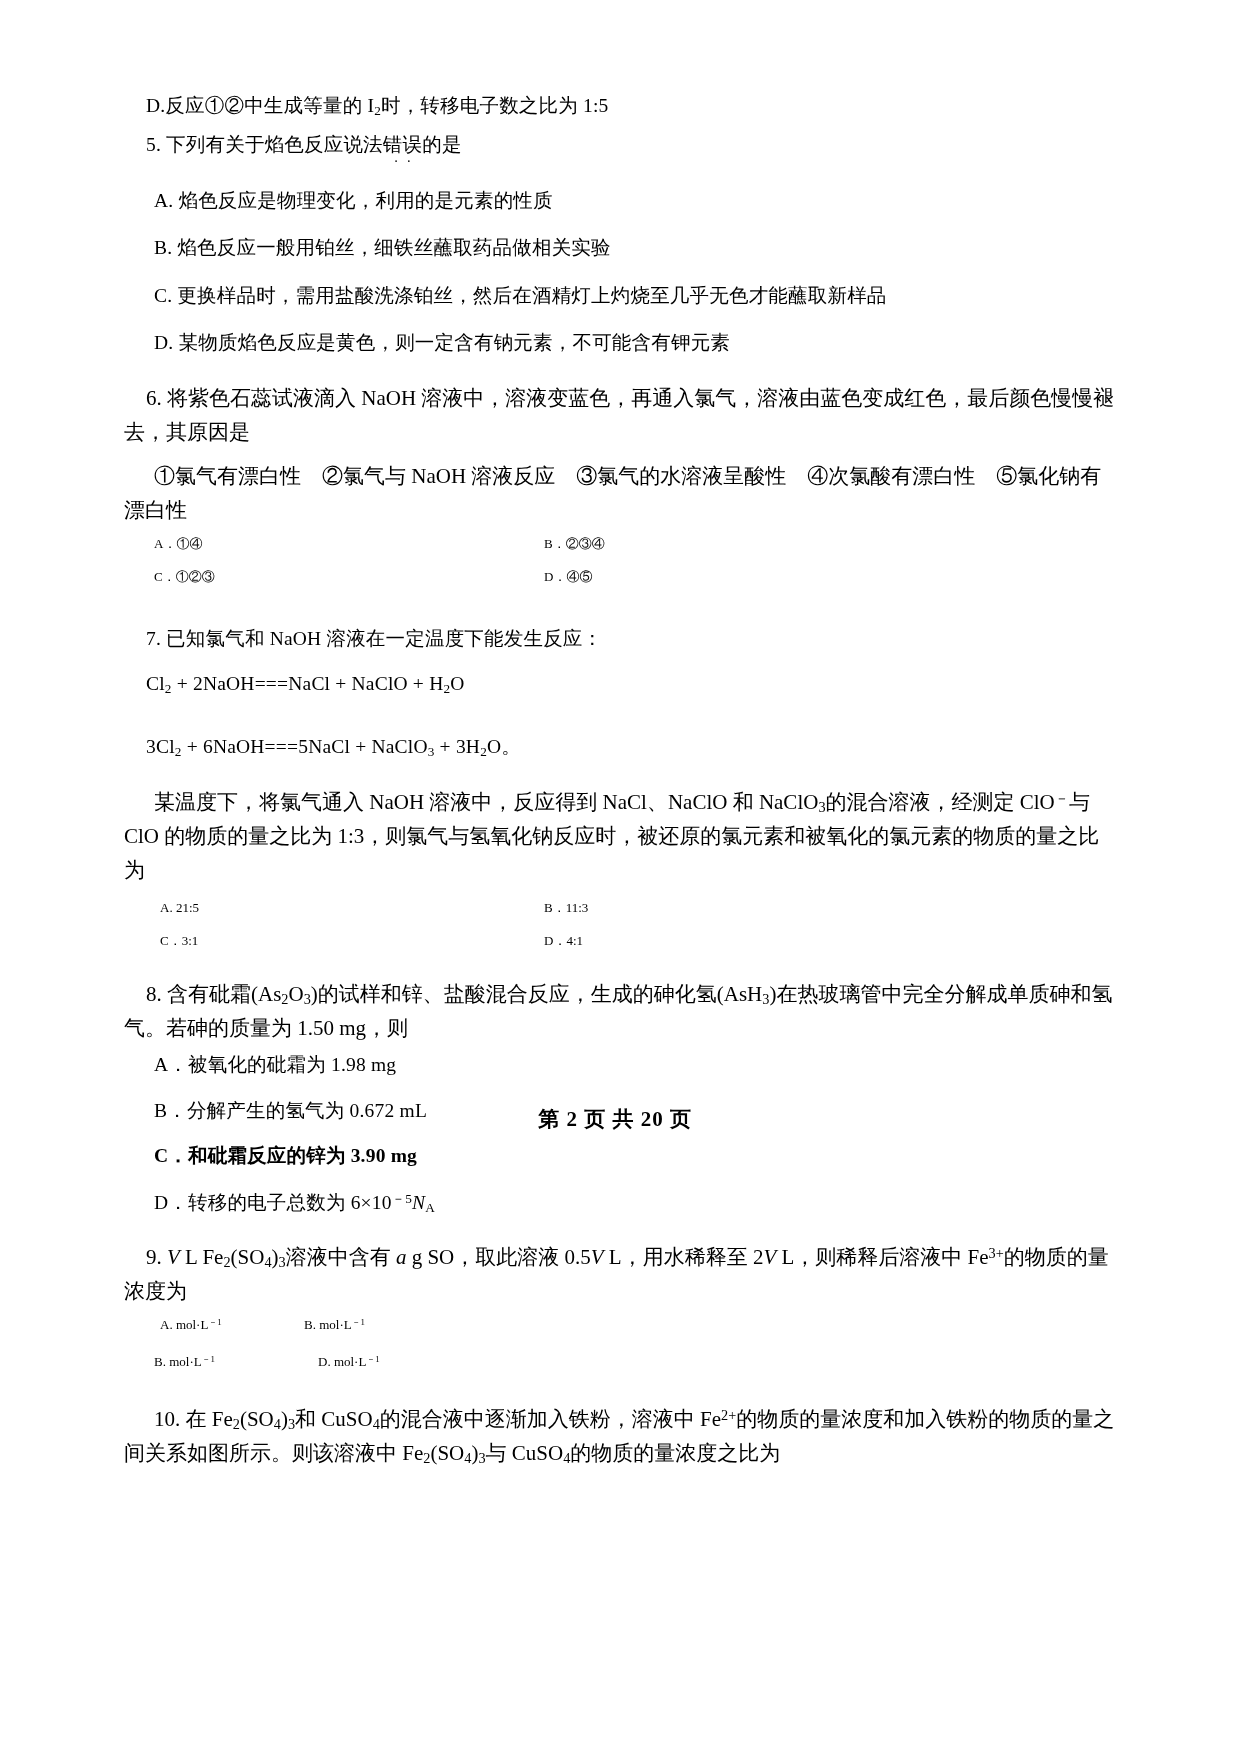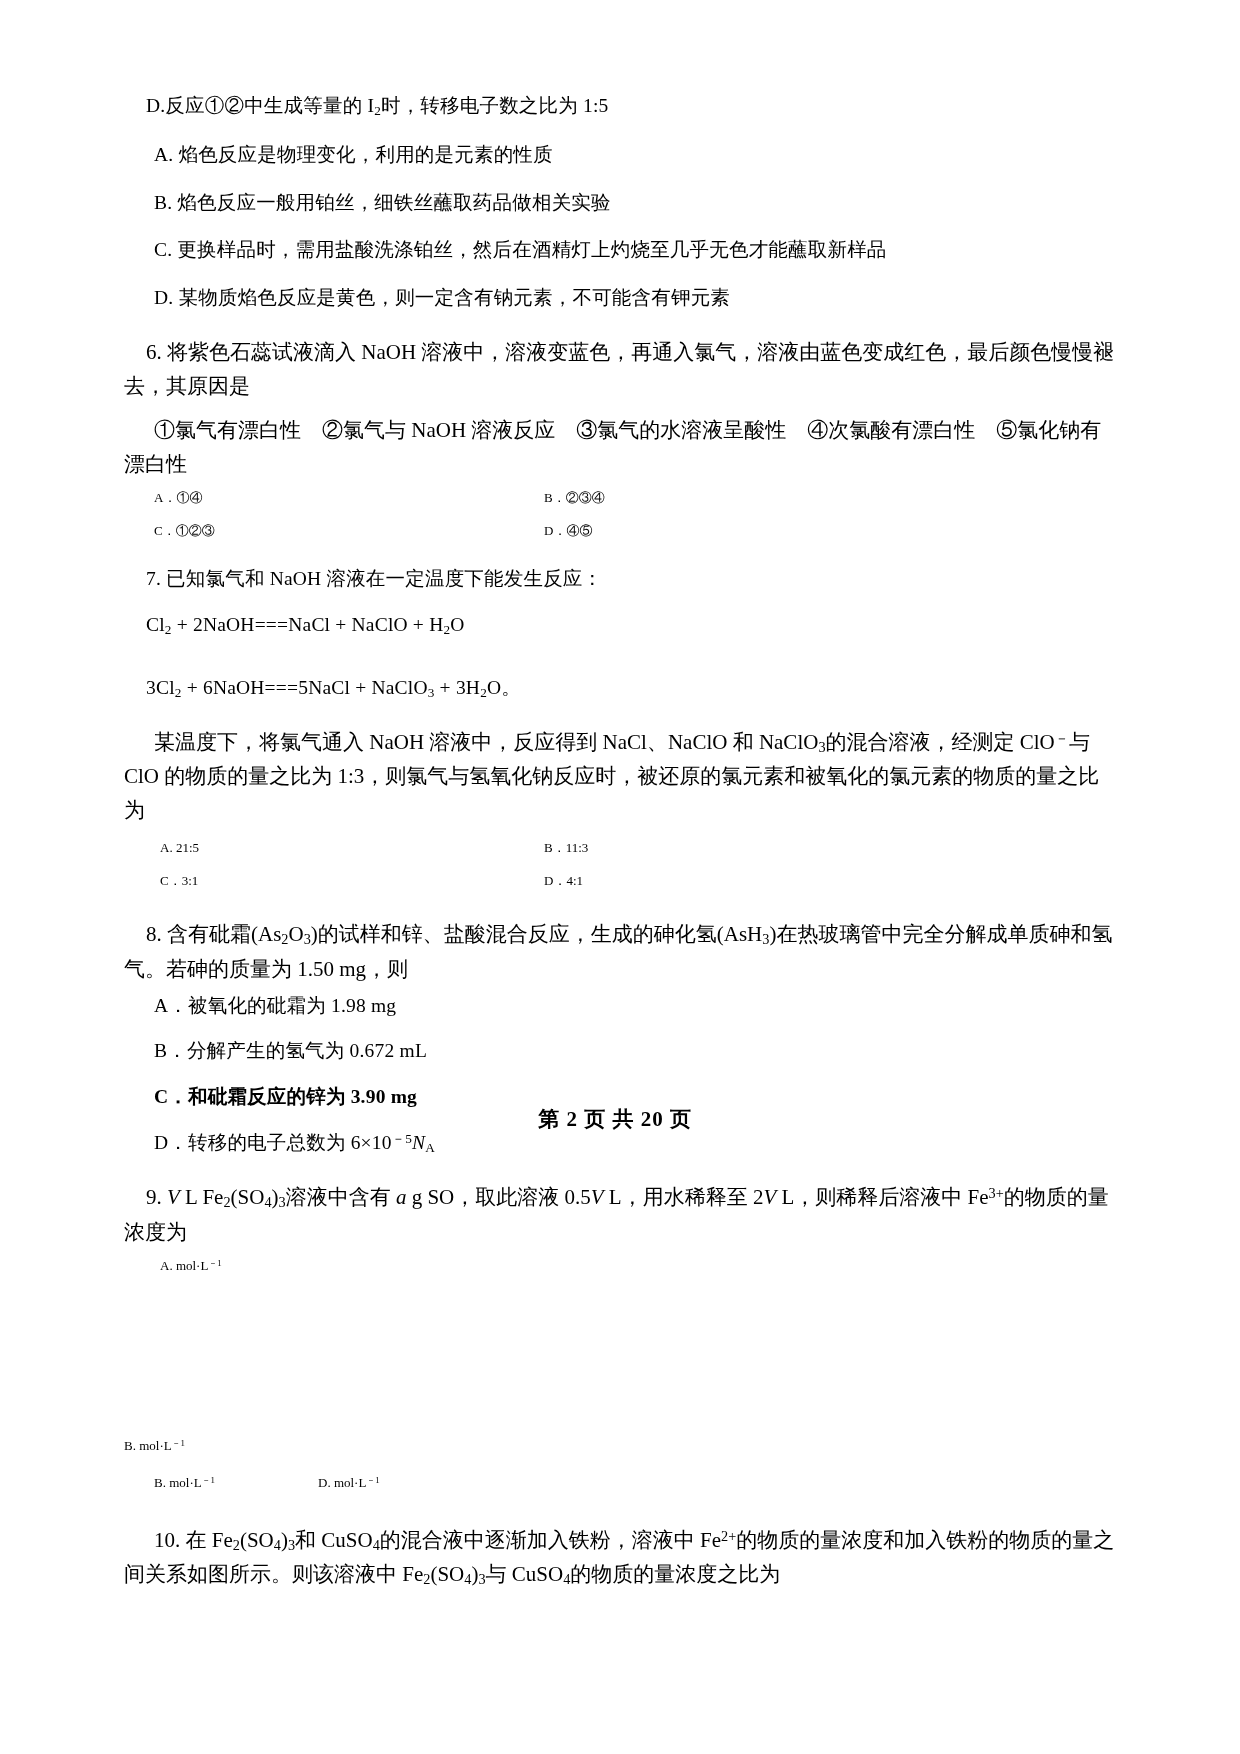--- a/index.html
+++ b/index.html
@@ -89,20 +89,23 @@
 </style>
 </head>
 <body>
 
 <div class="page">
 
   <div class="line ind1 blk">
     <span>D.反应①②中生成等量的 I<sub>2</sub>时，转移电子数之比为 1:5</span>
   </div>
 
+  <div class="line ind1" style="margin-bottom:26px;">
+    <span>5. 下列有关于焰色反应说法</span><span class="emph-wrap"><span>错误</span><span class="dots">··</span></span><span>的是</span>
+  </div>
 
   <div class="sp10"></div>
 
   <div class="line ind2 blk">A. 焰色反应是物理变化，利用的是元素的性质</div>
   <div class="sp10"></div>
   <div class="line ind2 blk">B. 焰色反应一般用铂丝，细铁丝蘸取药品做相关实验</div>
   <div class="sp10"></div>
   <div class="line ind2 blk">C. 更换样品时，需用盐酸洗涤铂丝，然后在酒精灯上灼烧至几乎无色才能蘸取新样品</div>
   <div class="sp10"></div>
   <div class="line ind2 blk">D. 某物质焰色反应是黄色，则一定含有钠元素，不可能含有钾元素</div>
@@ -118,21 +121,21 @@
   <div class="qtext" style="text-indent:30px;">
     <span>①氯气有漂白性　②氯气与 NaOH 溶液反应　③氯气的水溶液呈酸性　④次氯酸有漂白性　⑤氯化钠有漂白性</span>
   </div>
 
   <div class="sp10"></div>
 
   <div class="opt-row" style="margin-bottom:20px;">
     <div class="opt-col-a">A．①④</div>
     <div class="opt-col-b">B．②③④</div>
   </div>
-  <div class="opt-row" style="margin-bottom:22px;">
+  <div class="opt-row" style="margin-bottom:36px;">
     <div class="opt-col-a">C．①②③</div>
     <div class="opt-col-b">D．④⑤</div>
   </div>
 
   <div class="sp10"></div>
 
   <div class="line ind1" style="margin-bottom:26px;">7. 已知氯气和 NaOH 溶液在一定温度下能发生反应：</div>
 
   <div class="line ind1" style="margin-bottom:42px;">
     <span>Cl<sub>2</sub> + 2NaOH===NaCl + NaClO + H<sub>2</sub>O</span>
@@ -171,21 +174,21 @@
   <div class="line ind2" style="margin-bottom:26px;">
     <span>D．转移的电子总数为 6×10<sup>－5</sup><span class="it">N</span><sub>A</sub></span>
   </div>
 
   <div class="qtext" style="text-indent:22px;">
     <span>9. <span class="it">V</span> L Fe<sub>2</sub>(SO<sub>4</sub>)<sub>3</sub>溶液中含有 <span class="it">a</span> g SO，取此溶液 0.5<span class="it">V</span> L，用水稀释至 2<span class="it">V</span> L，则稀释后溶液中 Fe<sup>3+</sup>的物质的量浓度为</span>
   </div>
 
   <div class="sp10"></div>
 
-  <div class="opt-row" style="margin-bottom:24px;flex-direction:column;">
+  <div class="opt-row" style="margin-bottom:24px;">
     <div style="width:180px;flex:0 0 180px;padding-left:36px;box-sizing:border-box;">A.  mol·L<sup>－1</sup></div>
     <div>B.  mol·L<sup>－1</sup></div>
   </div>
   <div class="opt-row" style="margin-bottom:24px;">
     <div style="width:180px;flex:0 0 180px;padding-left:30px;box-sizing:border-box;">B.  mol·L<sup>－1</sup></div>
     <div style="padding-left:14px;">D.  mol·L<sup>－1</sup></div>
   </div>
 
   <div class="sp10"></div>
 

